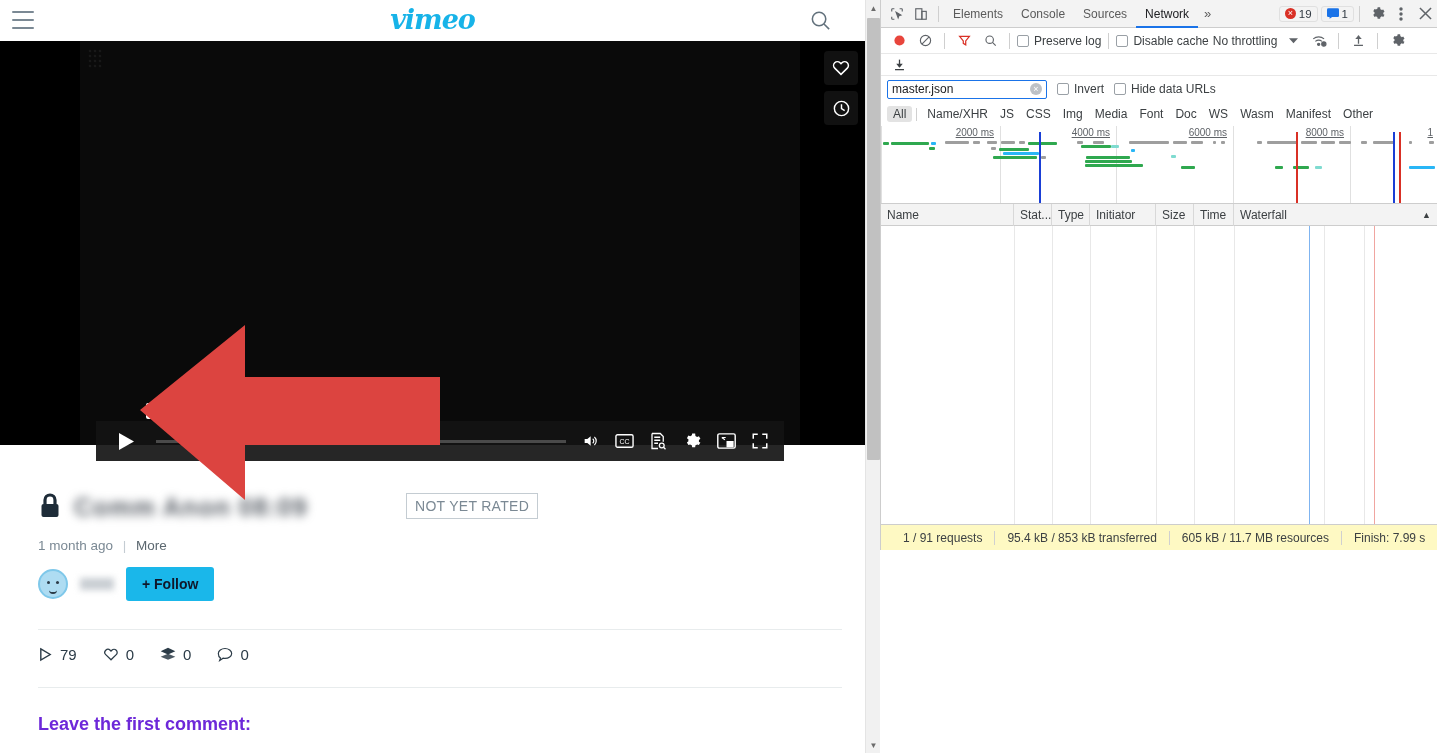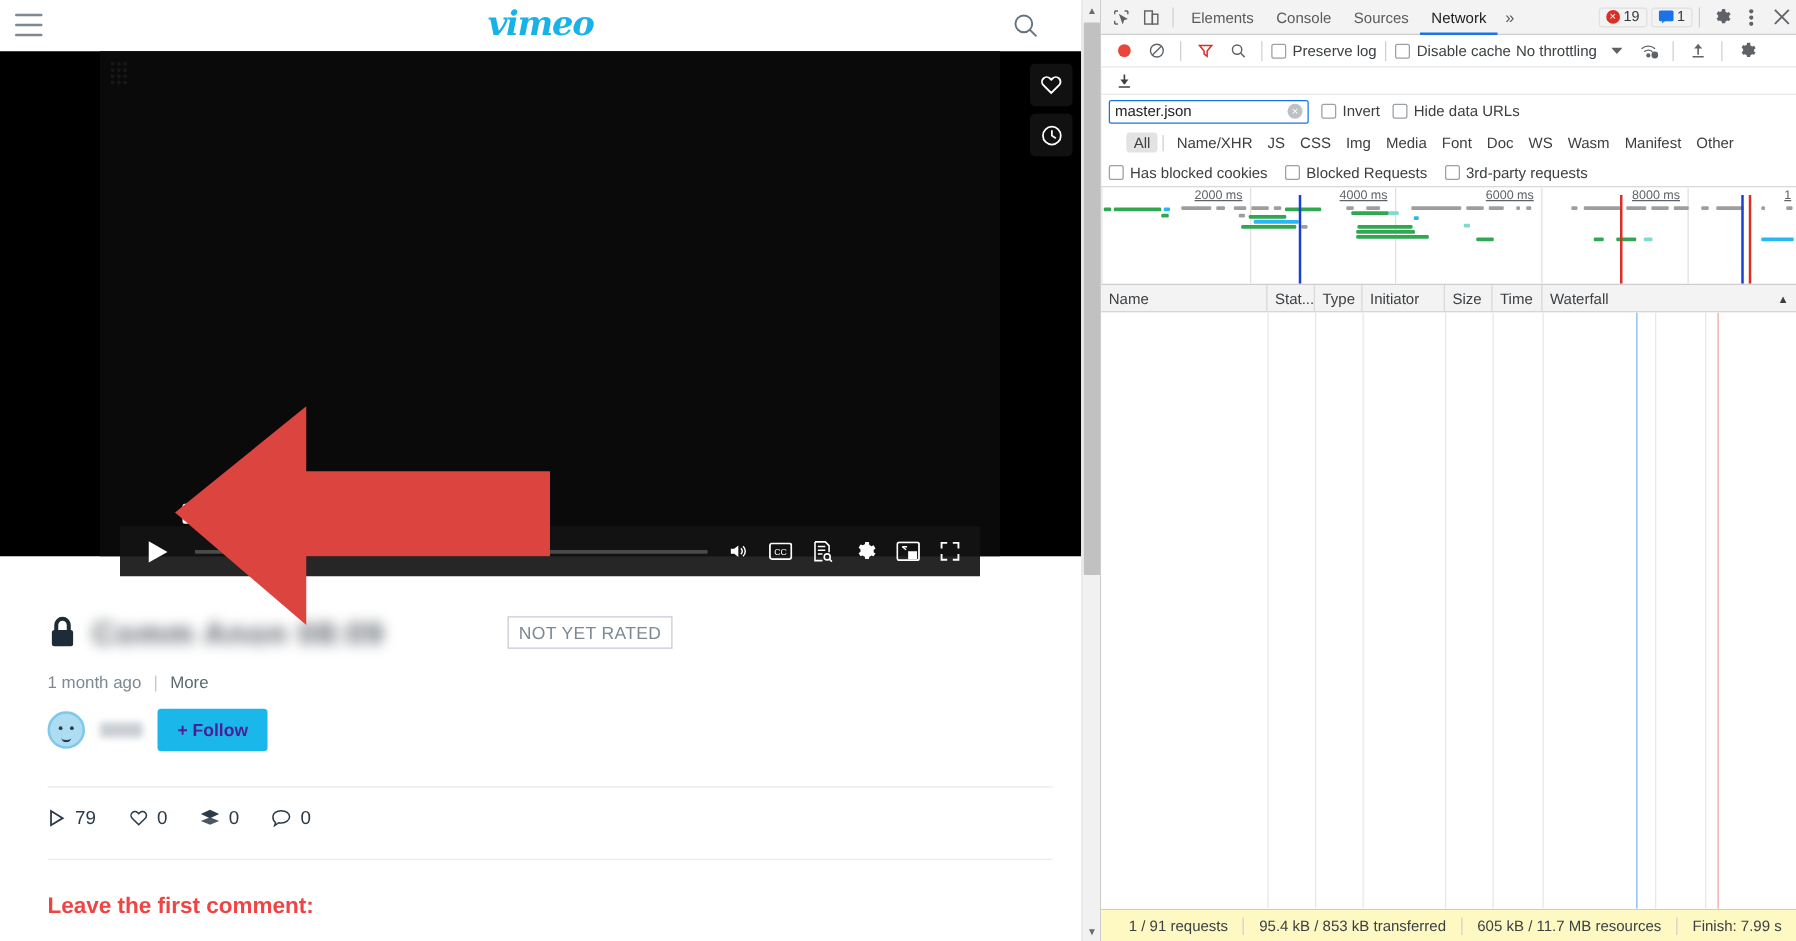--- a/index.html
+++ b/index.html
@@ -59,47 +59,47 @@
   .submeta { margin-top:18px; font-size:13.5px; color:#7b8994; }
   .submeta .sep { margin:0 6px; color:#c4ccd2; }
   .submeta a { color:#5c6870; text-decoration:none; cursor:pointer; }
 
   .byline { margin-top:14px; display:flex; align-items:center; gap:12px; }
   .avatar { width:30px; height:30px; border-radius:50%; background:#aedcf2;
     border:2px solid #7fc8ea; position:relative; flex:0 0 auto; }
   .avatar:before{content:"";position:absolute;left:7px;top:10px;width:3px;height:3px;border-radius:50%;background:#2b3b47;box-shadow:9px 0 0 #2b3b47;}
   .avatar:after{content:"";position:absolute;left:9px;top:17px;width:8px;height:4px;border-bottom:2px solid #2b3b47;border-radius:0 0 8px 8px;}
   .blur-name { width:34px; height:12px; background:#c9ced3; filter:blur(3px); }
-  .follow { background:#1ab7ea; color:#4c1d95; border:none; font-size:14px; font-weight:bold;
+  .follow { background:#1ab7ea; color:#0f172a; border:none; font-size:14px; font-weight:bold;
     padding:9px 16px; border-radius:3px; cursor:pointer; }
 
   .divider { margin:28px 38px 0 38px; border-top:1px solid #e8eced; }
 
   .stats { display:flex; align-items:center; gap:26px; padding:16px 38px 0 38px;
     color:#2b3b47; font-size:15px; }
   .stat { display:flex; align-items:center; gap:7px; cursor:pointer; }
 
   .divider2 { margin:24px 38px 0 38px; border-top:1px solid #e8eced; }
 
   .comments { padding:26px 38px 0 38px; }
-  .cm-title { font-size:18px; color:#ef4444; font-weight:bold; }
+  .cm-title { font-size:18px; color:#6d28d9; font-weight:bold; }
   .cm-row { margin-top:22px; display:flex; gap:16px; align-items:flex-start; }
   .cm-box { flex:1; border-top:1px solid #e8eced; padding-top:14px;
     color:#96a2aa; font-size:14px; }
 
   .pg-scroll { position:absolute; right:0; top:0; width:15px; height:753px; background:#f1f1f1;
     border-left:1px solid #e4e4e4; }
   .pg-thumb { position:absolute; left:1px; top:18px; width:13px; height:442px; background:#c1c1c1; border-radius:1px; }
   .pg-arrow { position:absolute; left:0; width:15px; height:16px; display:flex; align-items:center; justify-content:center; color:#6b6b6b; font-size:8px; }
 
   
   .arrow-annot { position:absolute; left:140px; top:325px; width:300px; height:175px; pointer-events:none; }
 
   
-  #devtools { width:557px; height:753px; background:#fff;
+  #devtools { width:557px; height:550px; background:#fff;
     border-left:1px solid #cdcdcd; display:flex; flex-direction:column;
     font-family:"Liberation Sans", sans-serif; font-size:12px; color:#303942; }
 
   .dt-tabs { height:28px; display:flex; align-items:center; background:#f3f3f3;
     border-bottom:1px solid #cdcdcd; padding-left:4px; flex:0 0 auto; }
   .dt-ic { width:24px; height:24px; display:flex; align-items:center; justify-content:center; cursor:pointer; }
   .vsep { width:1px; height:16px; background:#cfcfcf; margin:0 5px; }
   .tab { padding:0 9px; height:28px; line-height:28px; color:#5a5a5a; cursor:pointer; font-size:12px; }
   .tab.active { color:#1a73e8; border-bottom:2px solid #1a73e8; color:#202124; }
   .tab.active { border-bottom:2px solid #1a73e8; }
@@ -120,21 +120,21 @@
     border-bottom:1px solid #e8e8e8; flex:0 0 auto; }
 
   .filter-row { height:26px; display:flex; align-items:center; padding:0 6px; gap:10px; flex:0 0 auto; }
   .filter-input { position:relative; width:160px; height:19px; border:1px solid #1a73e8;
     border-radius:2px; display:flex; align-items:center; padding:0 4px; background:#fff;}
   .filter-input input { border:none; outline:none; font-size:12px; width:138px;
     font-family:"Liberation Sans", sans-serif; color:#202124; background:transparent;}
   .clr { width:12px; height:12px; border-radius:50%; background:#bdc1c6; color:#fff;
     font-size:9px; display:flex; align-items:center; justify-content:center; cursor:pointer; }
 
-  .type-row { height:24px; display:flex; align-items:center; padding:0 20px; gap:0; flex:0 0 auto; font-size:12px;}
+  .type-row { height:24px; display:flex; align-items:center; padding:0 6px; gap:0; flex:0 0 auto; font-size:12px;}
   .type { padding:1px 6px; border-radius:3px; cursor:pointer; color:#3c4043; white-space:nowrap;}
   .type.sel { background:#e3e3e3; }
   .tr-sep { width:1px; height:13px; background:#d0d0d0; margin:0 4px; }
 
   .block-row { height:24px; display:flex; align-items:center; padding:0 6px; gap:14px;
     border-bottom:1px solid #cdcdcd; flex:0 0 auto; }
 
   .overview { height:78px; position:relative; background:#fff;
     border-bottom:1px solid #cdcdcd; flex:0 0 auto; overflow:hidden; }
   .ov-ticks { position:absolute; inset:0; }
@@ -490,34 +490,20 @@
       <div class="type">Img</div>
       <div class="type">Media</div>
       <div class="type">Font</div>
       <div class="type">Doc</div>
       <div class="type">WS</div>
       <div class="type">Wasm</div>
       <div class="type">Manifest</div>
       <div class="type">Other</div>
     </div>
 
-    <div class="block-row">
-      <label class="tl-label">
-        <span class="cb"></span>
-        <span>Has blocked cookies</span>
-      </label>
-      <label class="tl-label">
-        <span class="cb"></span>
-        <span>Blocked Requests</span>
-      </label>
-      <label class="tl-label">
-        <span class="cb"></span>
-        <span>3rd-party requests</span>
-      </label>
-    </div>
 
     <div class="overview">
       <div class="ov-ticks">
         <div class="ov-tick" style="left:0px"></div>
         <div class="ov-tick" style="left:119px"></div>
         <div class="ov-tick" style="left:235px"></div>
         <div class="ov-tick" style="left:352px"></div>
         <div class="ov-tick" style="left:469px"></div>
         <div class="ov-lab" style="left:117px">2000 ms</div>
         <div class="ov-lab" style="left:233px">4000 ms</div>

